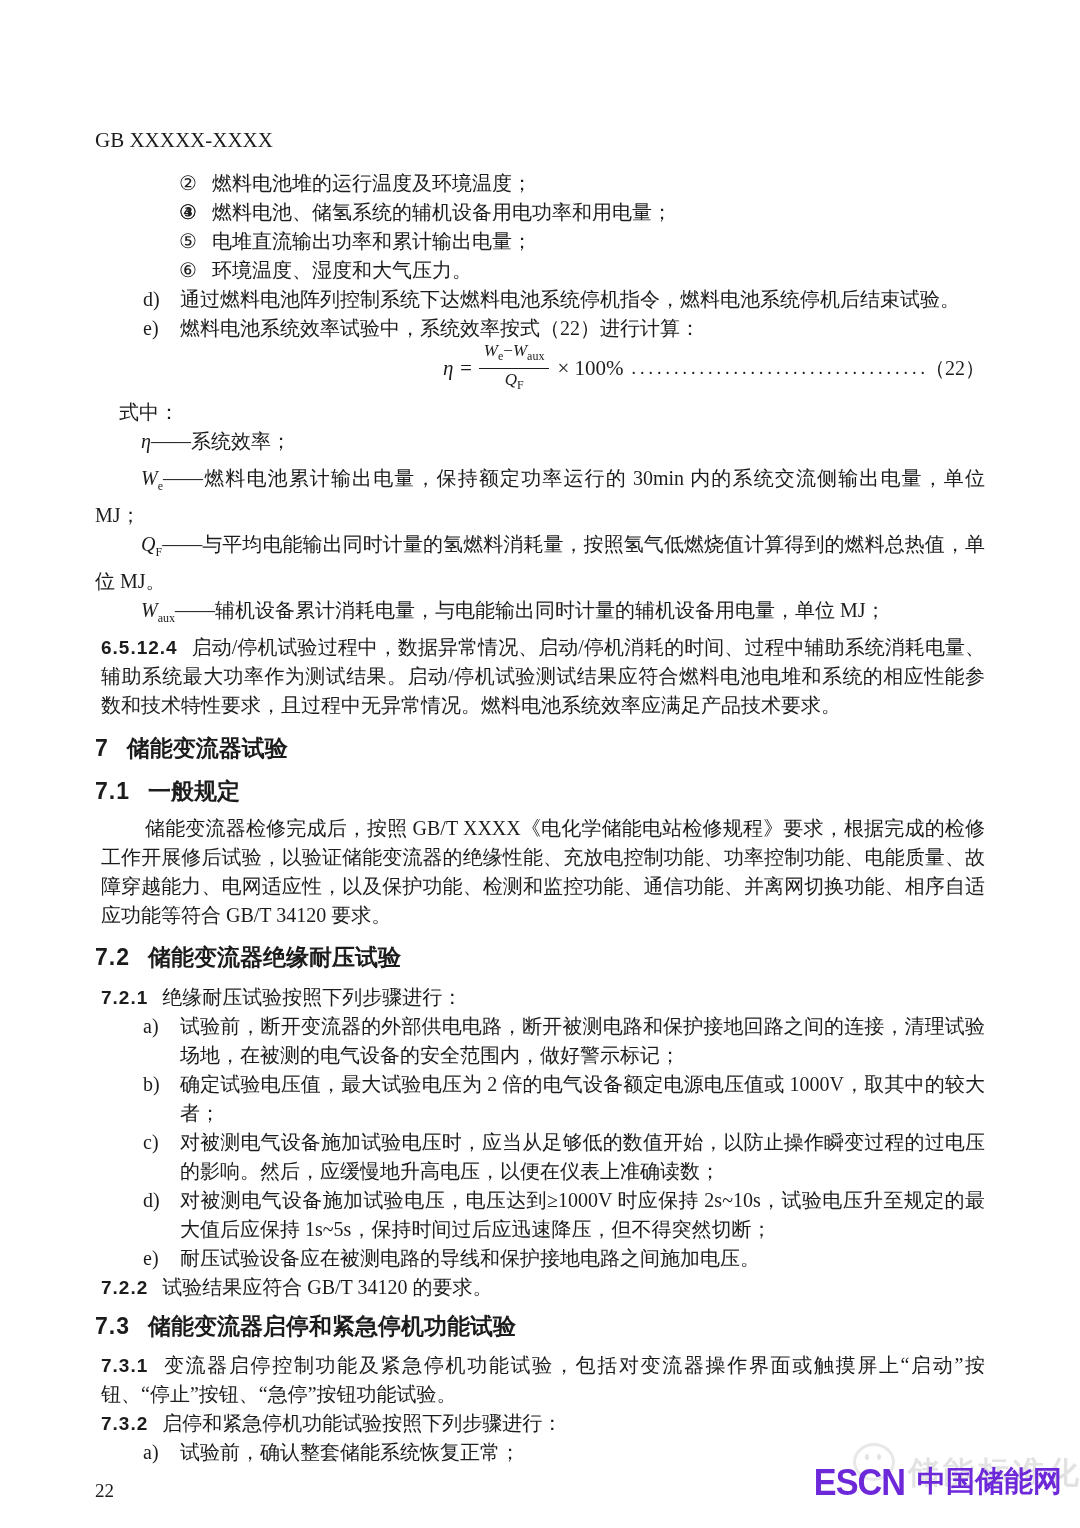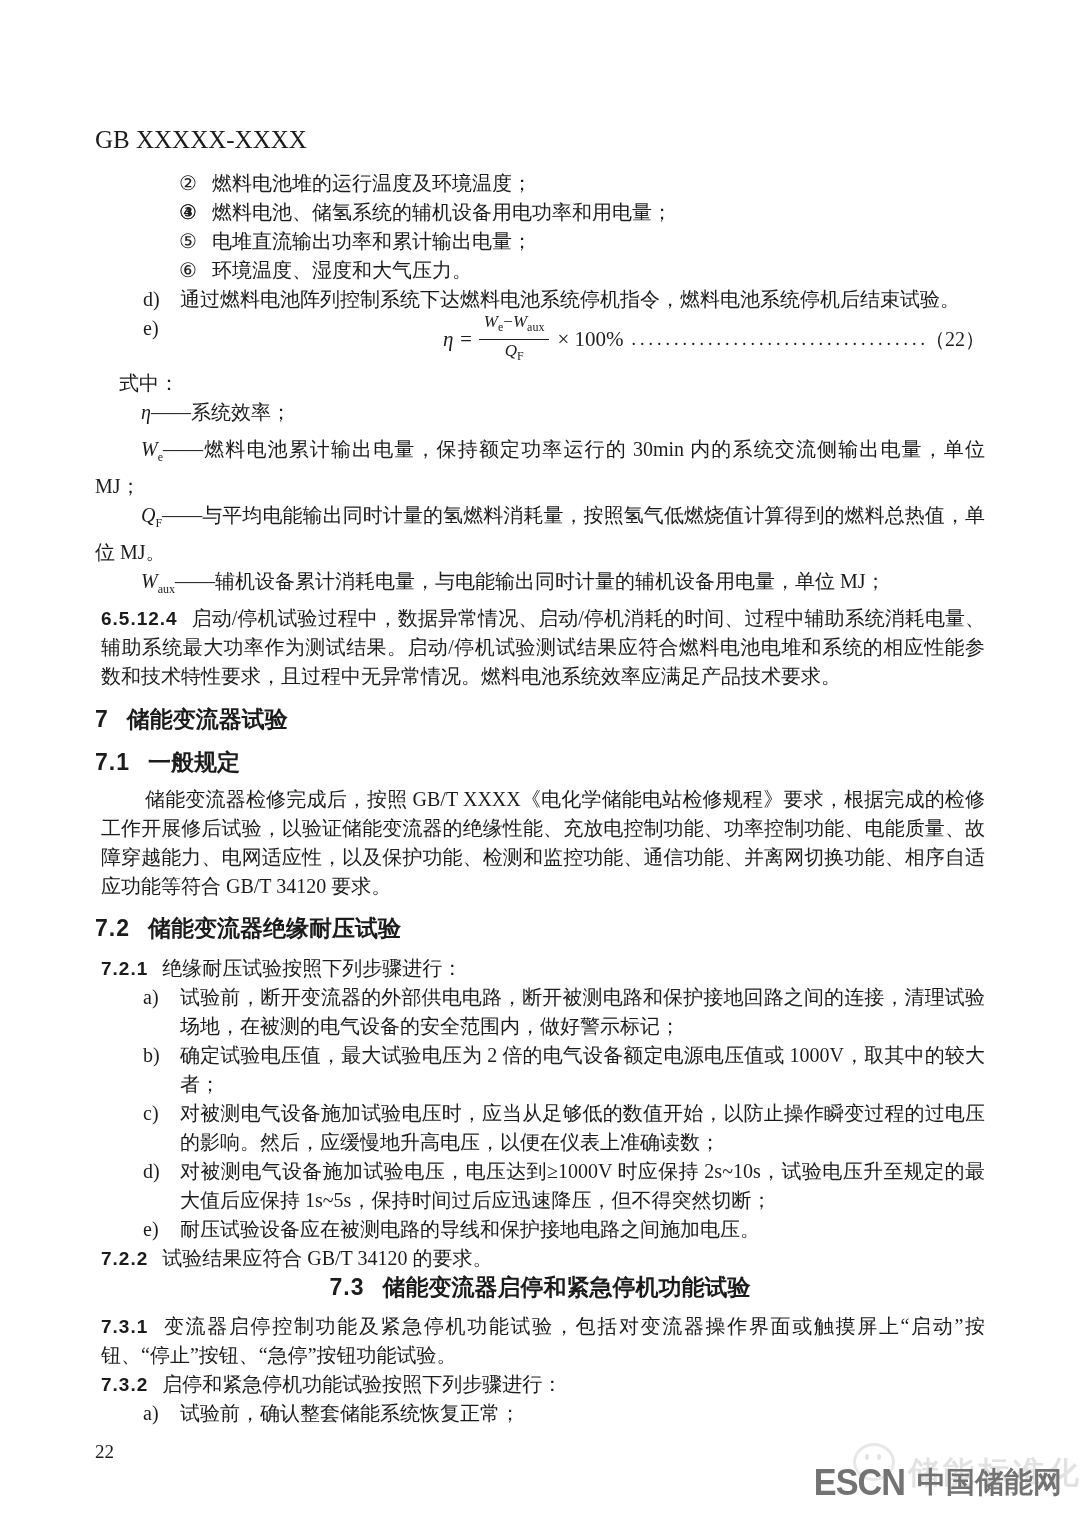--- a/index.html
+++ b/index.html
@@ -10,21 +10,21 @@
     overflow:hidden;
     color:#1c1c1c;
     font-family:"Liberation Serif","DejaVu Serif",serif;
   }
   .content{
     position:absolute;left:95px;top:0;width:890px;
     font-size:20px;line-height:29px;
   }
   .gb-header{
     padding-top:128px;
-    font-size:25px;line-height:24px;
+    font-size:21px;line-height:24px;
     margin:0 0 17px 0;
   }
   p{margin:0;}
   .just{text-align:justify;margin-left:6px;}
   
   .item{position:relative;text-align:justify;}
   .item .marker{position:absolute;}
   .circ{padding-left:117px;}
   .circ .marker{left:84px;}
   .lett{padding-left:85px;}
@@ -58,42 +58,42 @@
   .heading{
     font-family:"Liberation Sans","DejaVu Sans",sans-serif;
     font-weight:bold;font-size:23px;line-height:29px;
   }
   .heading .hnum{margin-right:18px;letter-spacing:1px;}
   .h7{margin-top:14px;}
   .h71{margin-top:14px;}
   .p71{margin-top:8px;text-indent:2.2em;}
   .h72{margin-top:13px;}
   .c721{margin-top:11px;}
-  .h73{text-align:center;}
+  .h73{margin-top:10px;}
   .c731{margin-top:10px;}
   .pagenum{margin-top:9px;font-size:19px;}
   
   .ghost-face{
     position:absolute;left:853px;top:1443px;
     width:36px;height:32px;border:3px solid #555;border-radius:50%;
     opacity:0.13;
   }
   .ghost-face .eye{position:absolute;top:8px;width:4px;height:6px;background:#333;border-radius:50%;}
   .ghost-face .eye.l{left:9px;}
   .ghost-face .eye.r{left:21px;}
   .ghost-text{
     position:absolute;left:908px;top:1452px;
     font-family:"Liberation Sans","DejaVu Sans",sans-serif;
     font-size:31px;font-weight:bold;letter-spacing:4px;
     color:#444;opacity:0.15;white-space:nowrap;
   }
   .brand{
     position:absolute;right:18px;top:1462px;
-    display:flex;align-items:center;
-    color:#737373;
+    display:flex;align-items:flex-start;
+    color:#6d28d9;
     font-family:"Liberation Sans","DejaVu Sans",sans-serif;
     font-weight:bold;white-space:nowrap;
   }
   .brand-en{font-size:36px;font-weight:900;letter-spacing:-1px;transform:scaleX(0.95);transform-origin:right;}
   .brand-zh{font-size:29px;font-weight:900;margin-left:12px;letter-spacing:0;}
 </style>
 </head>
 <body>
 
 <div class="page">
@@ -120,20 +120,21 @@
       <span class="marker">⑥</span>
       <span>环境温度、湿度和大气压力。</span>
     </p>
 
     <p class="item lett">
       <span class="marker">d)</span>
       <span>通过燃料电池阵列控制系统下达燃料电池系统停机指令，燃料电池系统停机后结束试验。</span>
     </p>
     <p class="item lett">
       <span class="marker">e)</span>
+      <span>燃料电池系统效率试验中，系统效率按式（22）进行计算：</span>
     </p>
 
     <div class="formula">
       <span class="eq">
         <span>η =</span>
         <span class="frac">
           <span class="num"><span>W</span><sub>e</sub><span class="dash">−</span><span>W</span><sub>aux</sub></span>
           <span class="den"><span>Q</span><sub>F</sub></span>
         </span>
         <span class="tail">× 100%</span>

